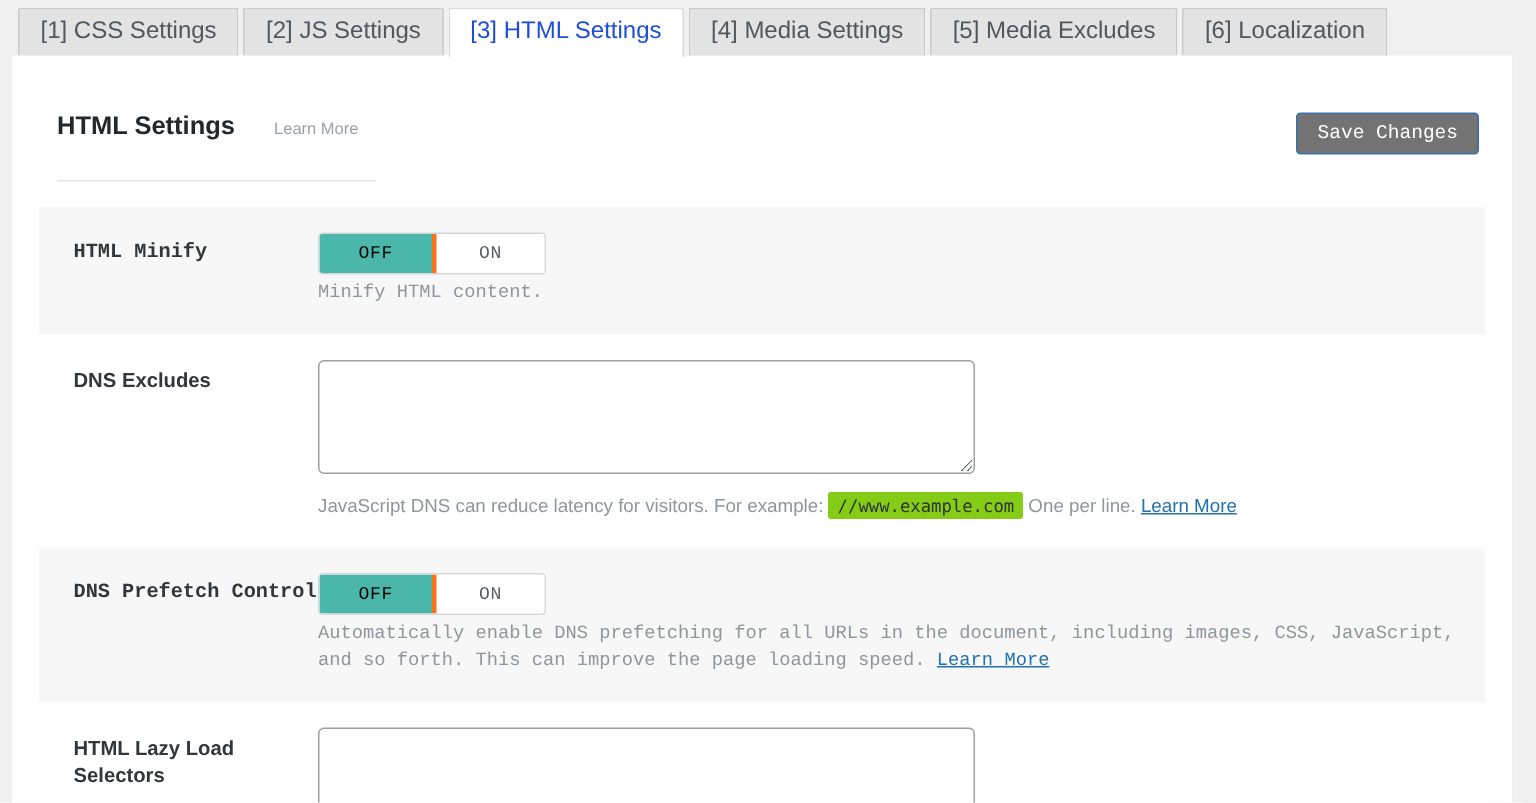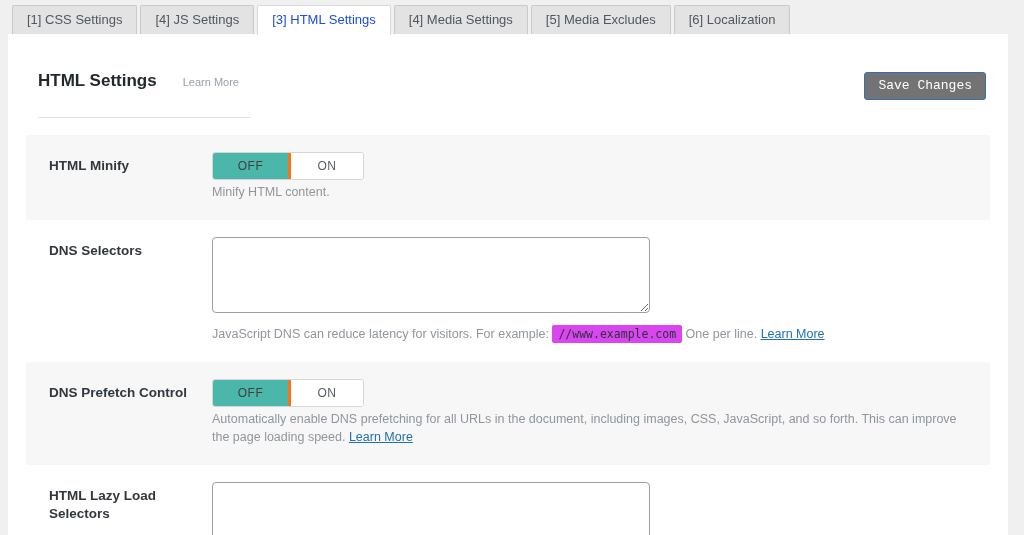--- a/index.html
+++ b/index.html
@@ -12,21 +12,21 @@
   }
 
   
   .tabbar { padding:5px 0 0 12px; display:flex; gap:3px; align-items:flex-end; }
   .tab {
     background:#e3e3e4;
     border:1px solid #c9cacb;
     border-bottom:none;
     border-radius:2px 2px 0 0;
     padding:6px 14px 7px 14px;
-    font-size:13px;
+    font-size:16px;
     color:#50575e;
     cursor:pointer;
     white-space:nowrap;
   }
   .tab.active {
     background:#ffffff;
     border-color:#d8d8d8;
     color:#1d4ed8;
     margin-bottom:-1px;
     padding-bottom:8px;
@@ -76,21 +76,21 @@
   }
 
   
   .rows { margin-top:17px; }
   .row {
     display:flex;
     margin:0 18px;
     padding:17px 20px 18px 23px;
     background:#ffffff;
   }
-  .row.striped { background:#f7f7f8; }
+  .row.striped { background:#f7f7f8;font-family:Liberation Mono, monospace; }
   .row-label {
     width:163px;
     flex-shrink:0;
     font-size:13.5px;
     font-weight:700;
     color:#32373c;
     padding-top:5px;
     line-height:1.3;
   }
   .row-content { flex:1; min-width:0; }
@@ -111,21 +111,21 @@
     font-size:12px;
     letter-spacing:.5px;
     cursor:pointer;
     color:#555d66;
     background:#ffffff;
     user-select:none;
   }
   .toggle-btn.on { border-left:3px solid #f97316; }
   .toggle-btn.active {
     background:#4bb7ab;
-    color:#404040;
+    color:#000000;
   }
 
   
   .setting-textarea {
     width:438px;
     height:76px;
     border:1px solid #9aa0a5;
     border-radius:4px;
     resize:both;
     font-family:"DejaVu Sans Mono", monospace;
@@ -145,32 +145,32 @@
   }
   .row-content .setting-textarea + .desc { margin-top:12px; }
   .desc a, .learn-link {
     color:#2271b1;
     text-decoration:underline;
     cursor:pointer;
   }
   .code-chip {
     font-family:"DejaVu Sans Mono", monospace;
     font-size:11.5px;
-    background:#d946ef;
+    background:#84cc16;
     color:#2c3338;
     padding:2px 6px;
     border-radius:2px;
   }
 </style>
 </head>
 <body>
 
 <div class="tabbar">
   <div class="tab">[1] CSS Settings</div>
-  <div class="tab">[4] JS Settings</div>
+  <div class="tab">[2] JS Settings</div>
   <div class="tab active">[3] HTML Settings</div>
   <div class="tab">[4] Media Settings</div>
   <div class="tab">[5] Media Excludes</div>
   <div class="tab">[6] Localization</div>
 </div>
 
 <div class="panel">
 
   <div class="panel-header">
     <div class="title-block">
@@ -187,21 +187,21 @@
       <div class="row-content">
         <div class="toggle">
           <div class="toggle-btn active">OFF</div>
           <div class="toggle-btn on">ON</div>
         </div>
         <div class="desc">Minify HTML content.</div>
       </div>
     </div>
 
     <div class="row">
-      <div class="row-label">DNS Selectors</div>
+      <div class="row-label">DNS Excludes</div>
       <div class="row-content">
         <textarea class="setting-textarea" value="" style=""></textarea>
         <div class="desc">
           <span>JavaScript DNS can reduce latency for visitors. For example: </span><span class="code-chip">//www.example.com</span><span> One per line. </span><a class="learn-link">Learn More</a>
         </div>
       </div>
     </div>
 
     <div class="row striped">
       <div class="row-label">DNS Prefetch Control</div>

